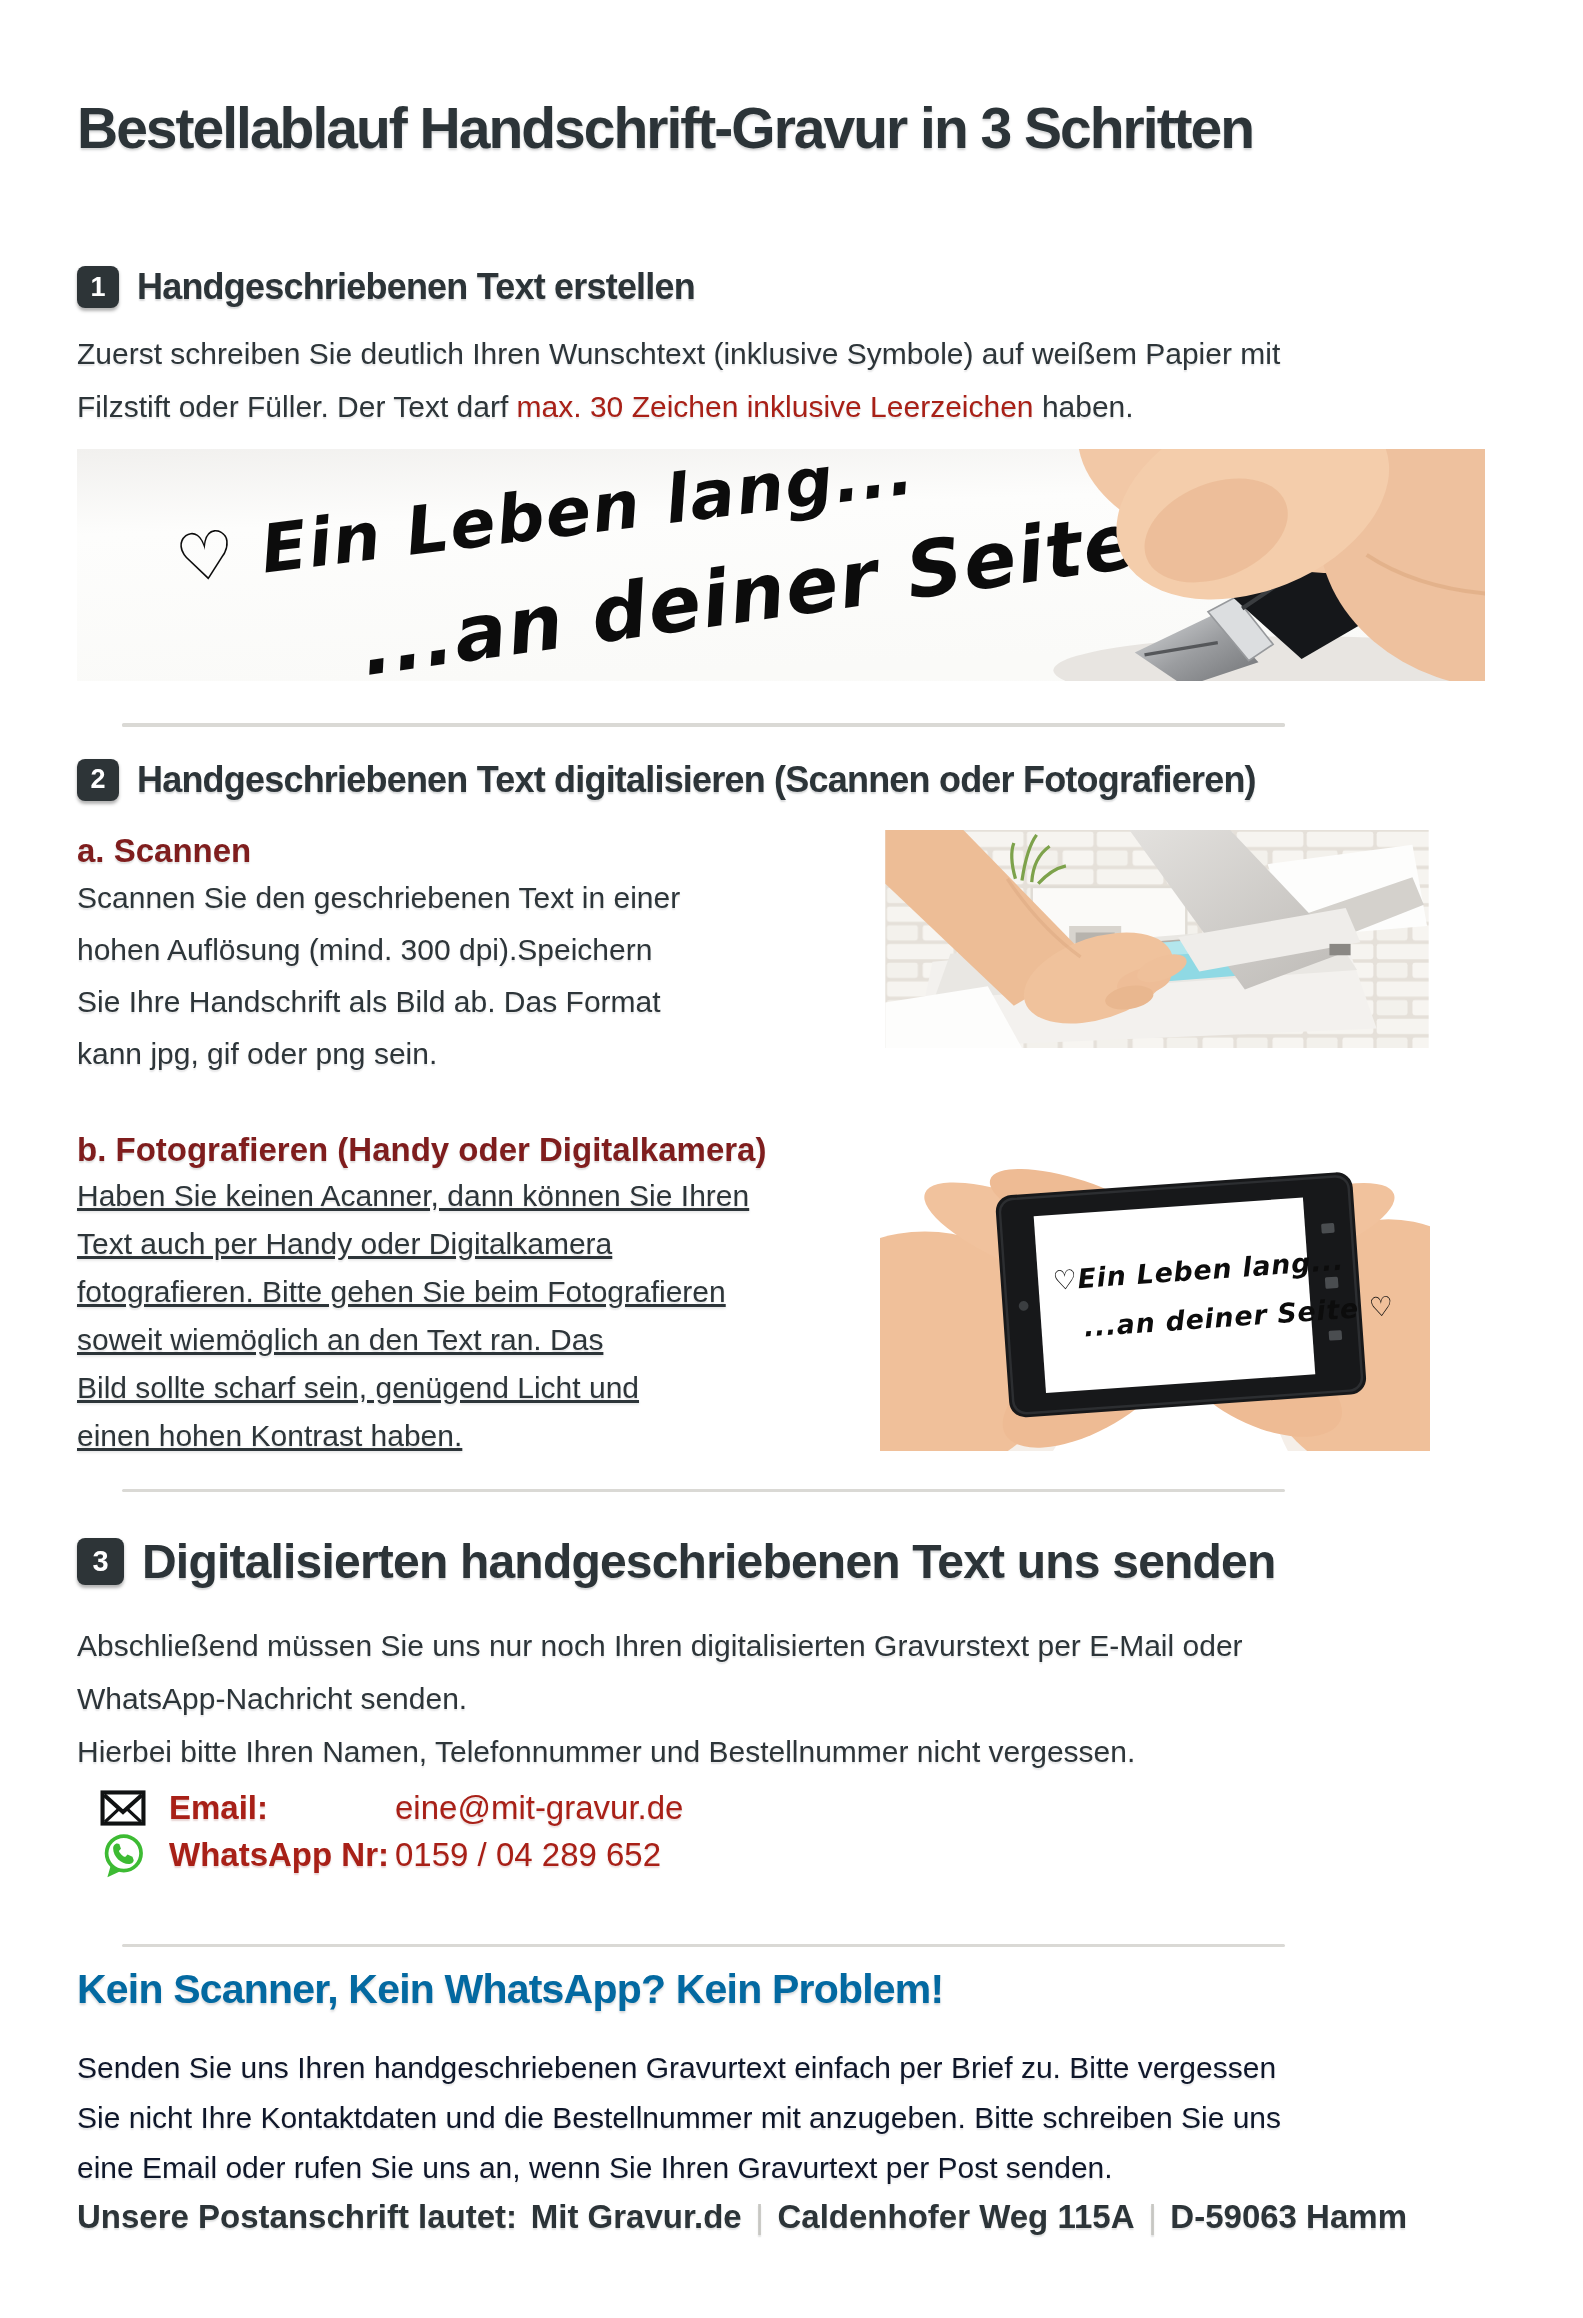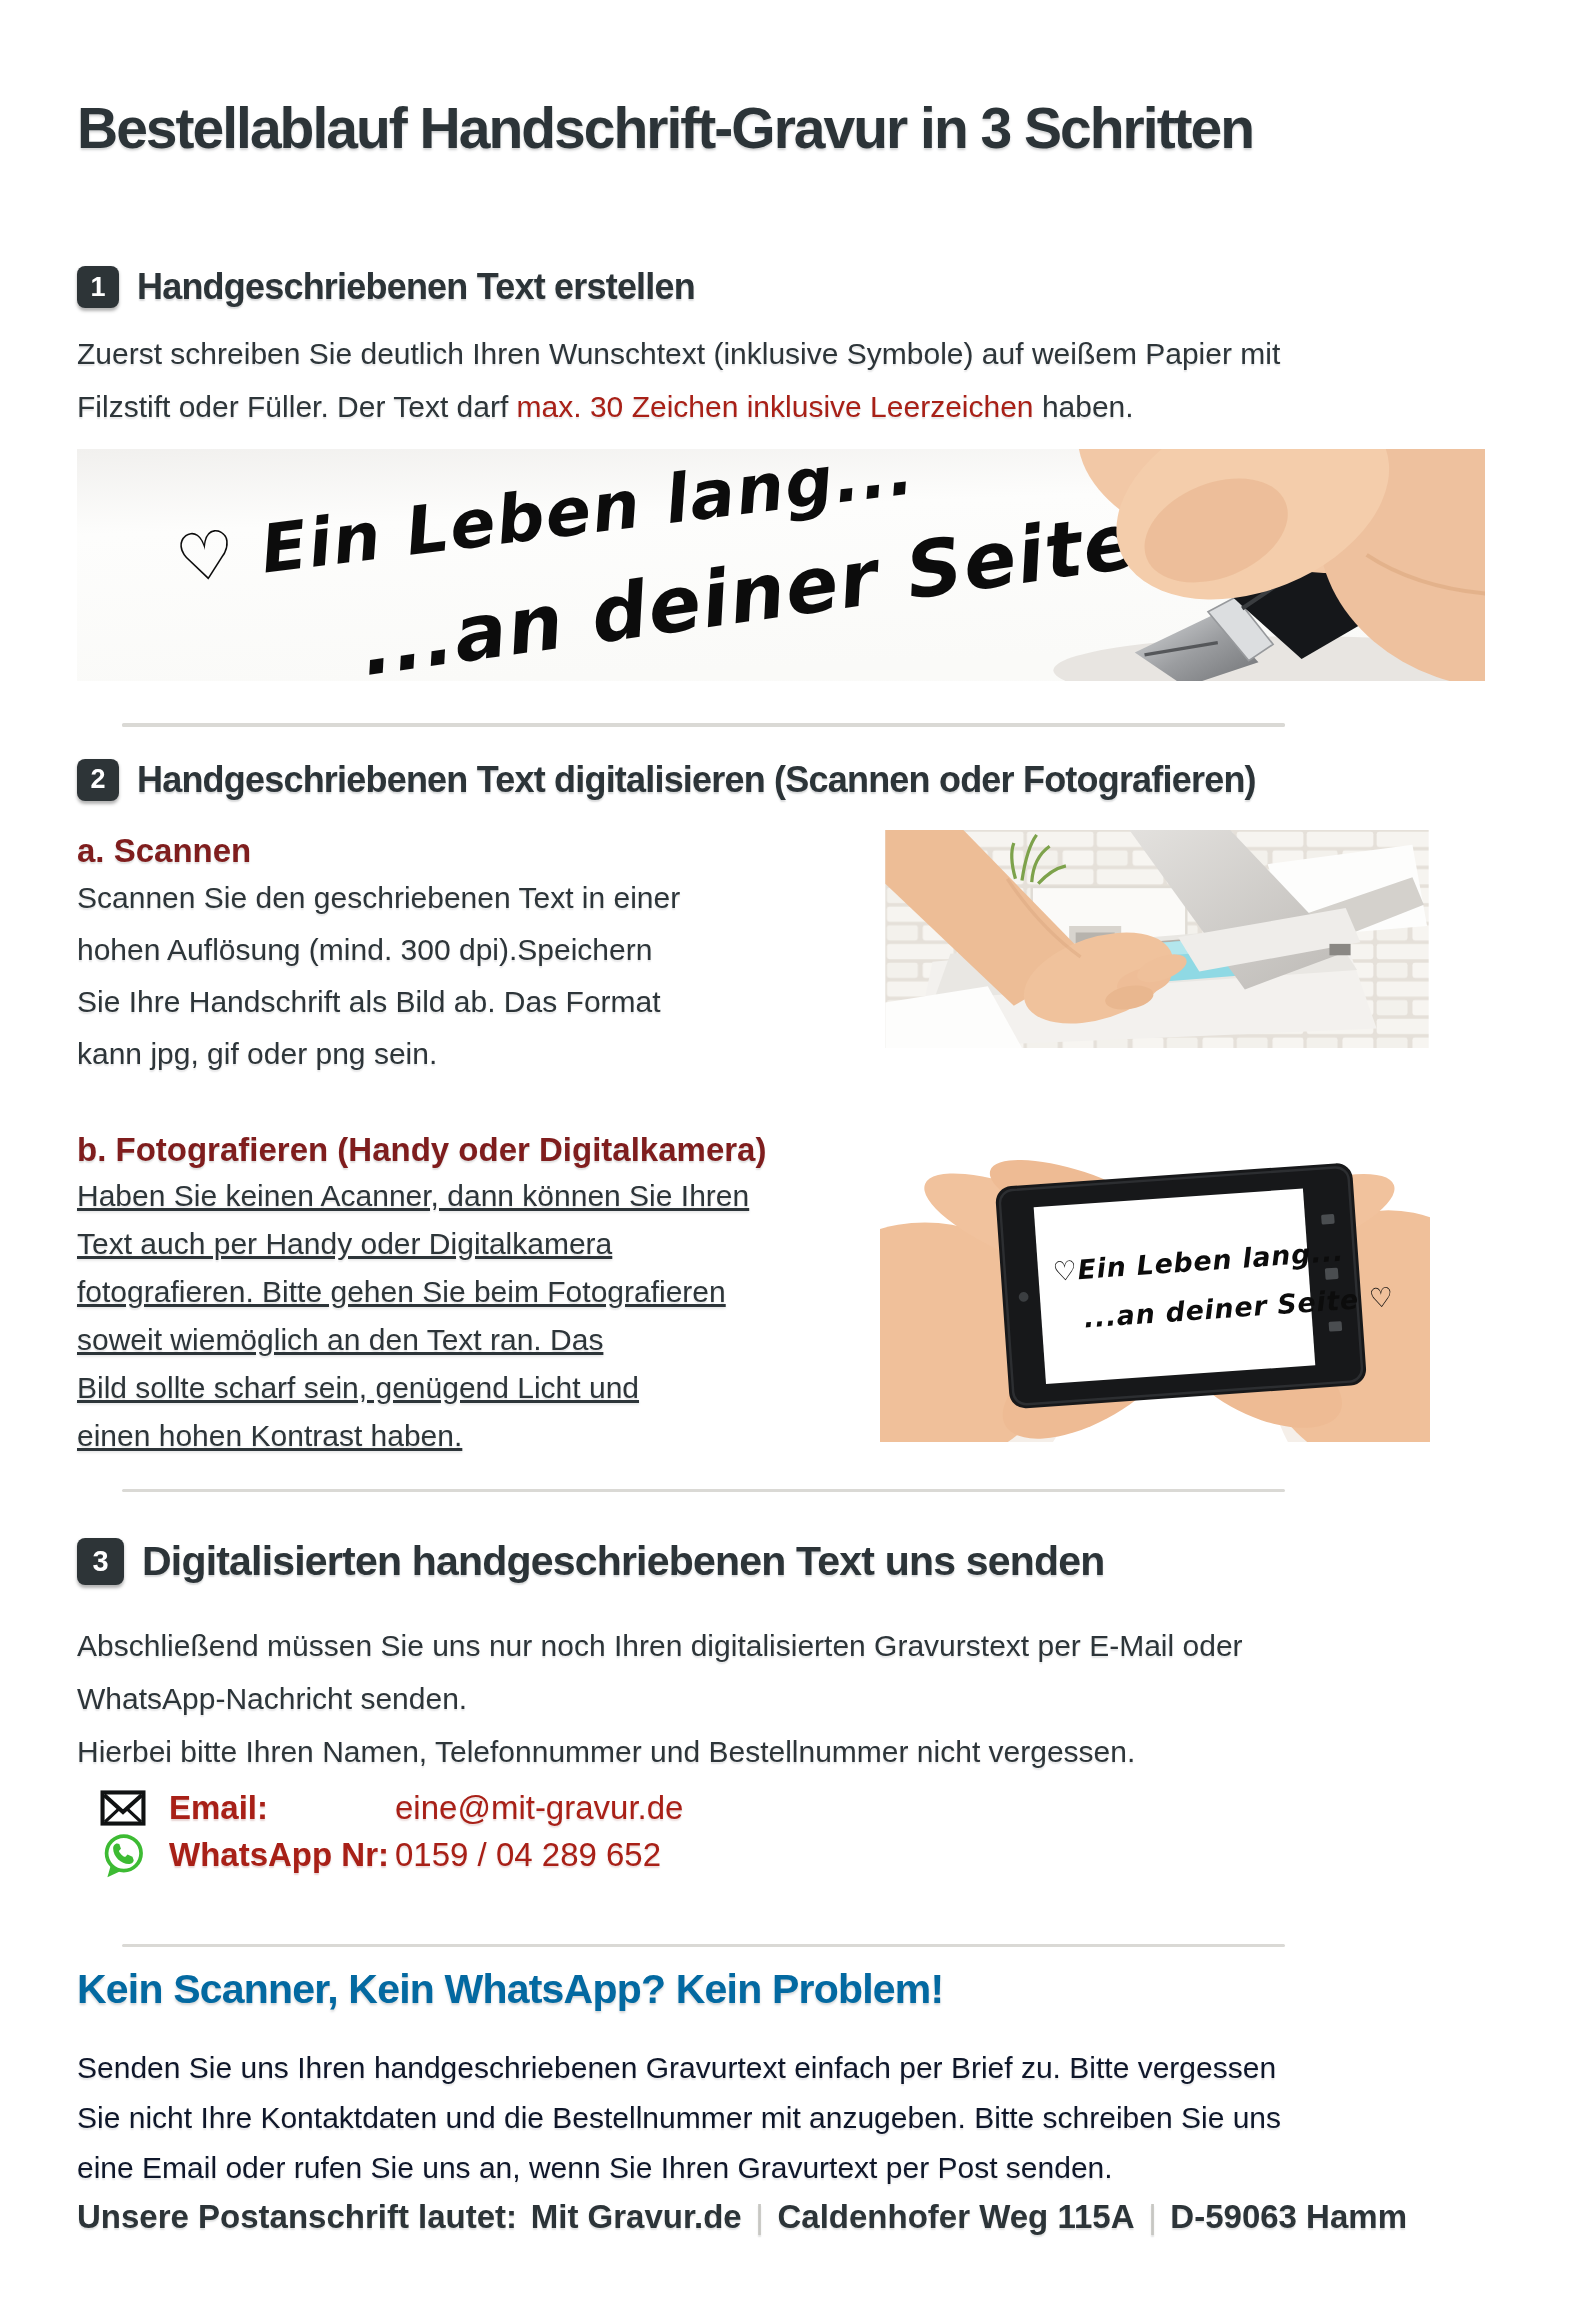--- a/index.html
+++ b/index.html
@@ -12,34 +12,34 @@
   .step-head{display:flex;align-items:center;gap:18px;}
   .step-head.s1{margin-top:104px;}
   .step-head.s2{margin-top:31px;}
   .step-head.s3{margin-top:46px;}
   .badge{flex:0 0 auto;width:42px;height:42px;border-radius:8.1px;background:#2d3437;color:#fff;
          display:flex;align-items:center;justify-content:center;font-size:27px;font-weight:bold;
          box-shadow:0 2.4px 3.3px rgba(0,0,0,.30);}
   .badge.big{width:47px;height:47px;font-size:29px;}
   .step-title{font-size:36px;line-height:44px;font-weight:bold;color:#2c3438;letter-spacing:-0.8px;
               text-shadow:0 1.6px 1.6px rgba(40,45,48,.18);white-space:nowrap;}
-  .step-title.big{font-size:41px;line-height:47px;}
+  .step-title.big{font-size:48px;line-height:47px;}
   
   .para{font-size:30px;line-height:53px;color:#2d3539;text-shadow:0 1.6px 1.6px rgba(40,45,48,.12);}
   .para1{margin-top:18px;}
   .para3{margin-top:34px;}
   .red{color:#a82017;}
   .sub-title{font-size:33px;line-height:41px;font-weight:bold;color:#7f1d1d;
              text-shadow:0 1.6px 1.6px rgba(40,45,48,.15);}
   .col-lines{margin-top:1.6px;font-size:30px;color:#2d3539;text-shadow:0 1.6px 1.6px rgba(40,45,48,.12);}
   .row-a .col-lines div{line-height:52px;}
   .row-b .col-lines div{line-height:48px;text-decoration:underline;}
   
   .row-a{margin-top:28px;display:flex;align-items:flex-start;}
-  .row-b{margin-top:49px;display:flex;align-items:flex-start;}
+  .row-b{margin-top:49px;display:flex;align-items:center;}
   .txt-col{flex:0 0 757px;}
   .ill{flex:0 0 auto;display:block;}
   .ill.scanner{margin-left:51px;}
   .ill.phone{margin-left:46px;}
   
   .photo1{margin-top:16.3px;display:block;}
   
   .divider{height:3.3px;background:#dad9d5;margin:0 122px 0 45px;border-radius:1.6px;}
   .divider.d1{margin-top:42px;}
   .divider.d2{margin-top:29px;}

